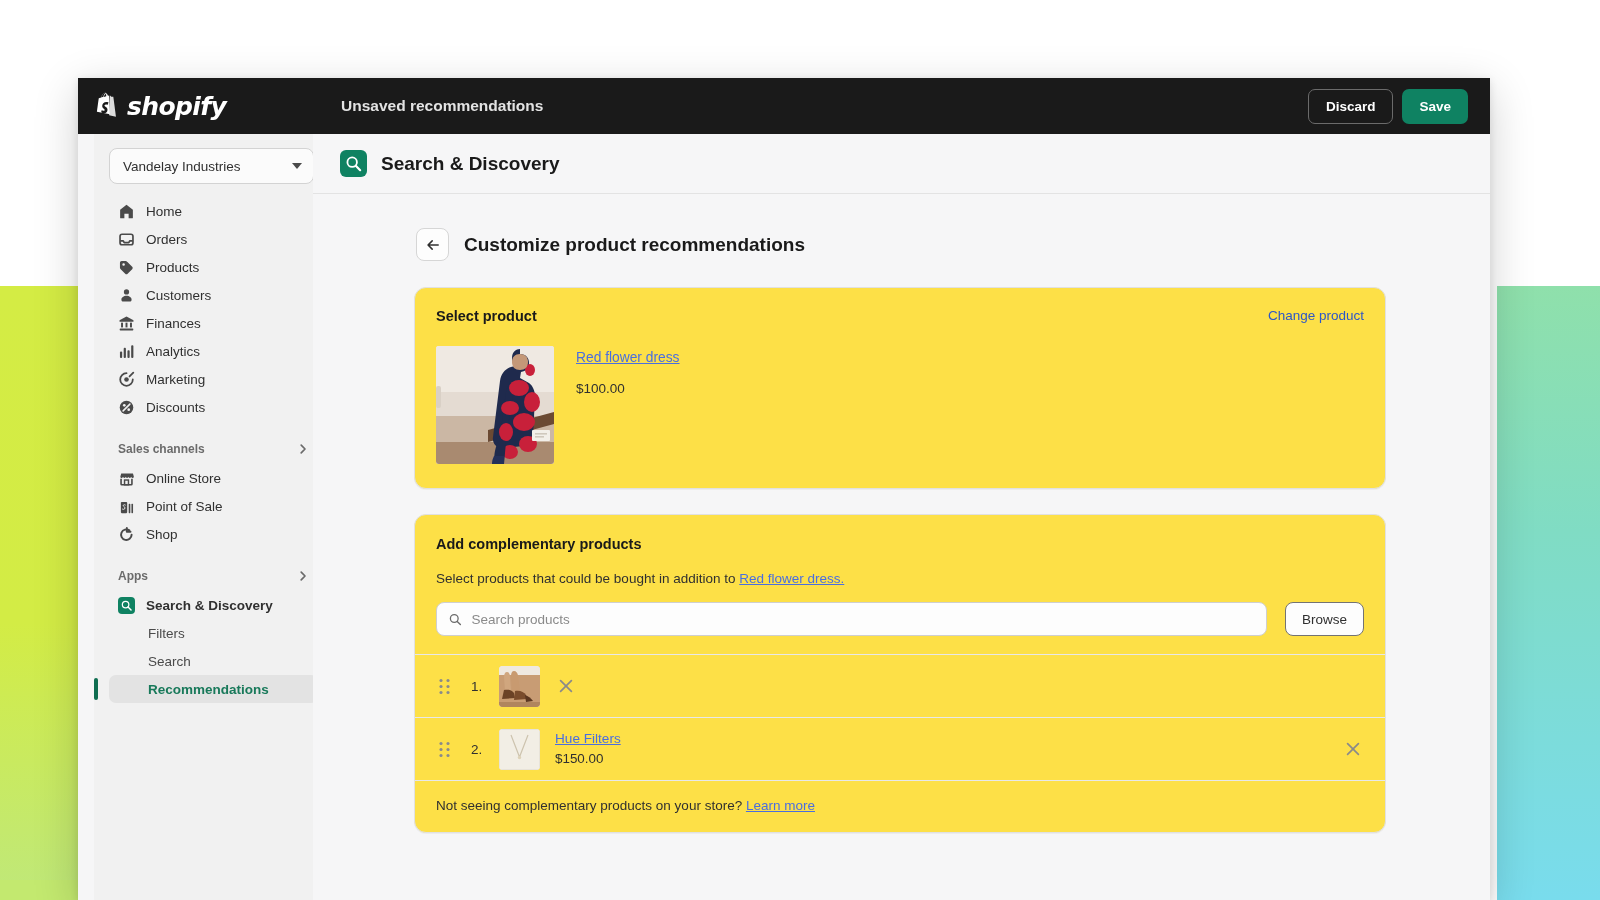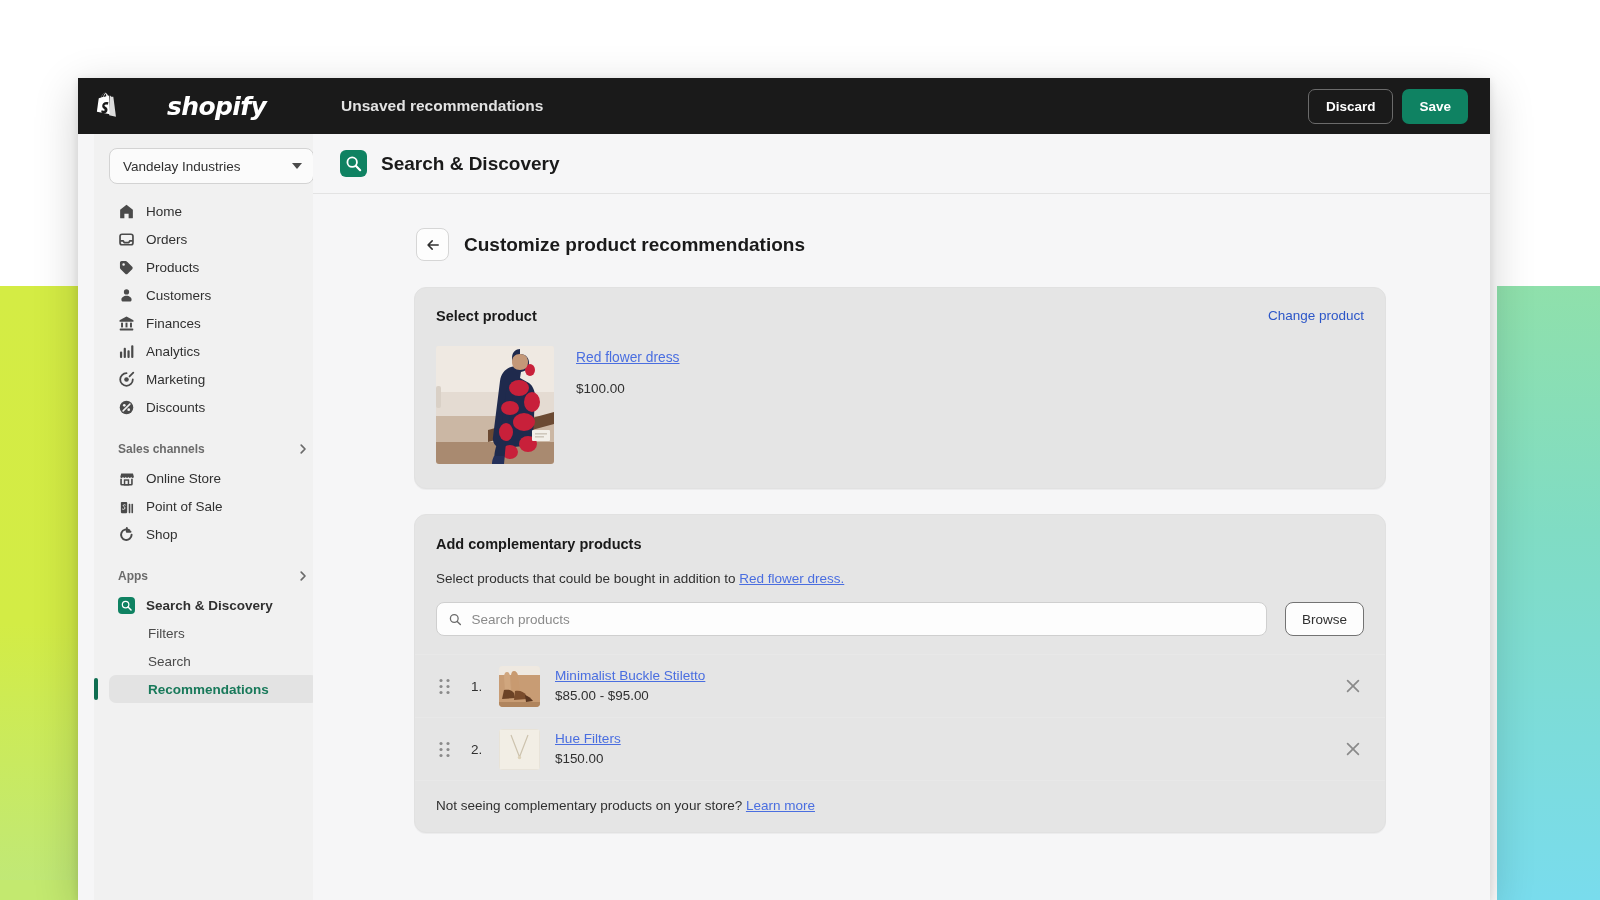--- a/index.html
+++ b/index.html
@@ -45,21 +45,20 @@
   }
   .logo-wrap {
     display: flex; align-items: center; gap: 7px;
     margin-left: 17px; width: 218px;
   }
   .logo-bag { width: 25px; height: 28px; flex: 0 0 auto; }
   .logo-text {
     color: #ffffff; font-size: 25px; font-weight: 700;
     font-style: italic; letter-spacing: -0.6px;
     font-family: "DejaVu Sans", sans-serif;
-    margin-left: 40px;
   }
   #save-bar-title {
     color: #e3e3e3; font-size: 15.5px; font-weight: 600;
     margin-left: 28px;
   }
   #topbar-actions {
     position: absolute; right: 22px; top: 0; height: 56px;
     display: flex; align-items: center; gap: 9px;
   }
   .btn-discard {
@@ -159,21 +158,21 @@
   }
   .back-btn {
     width: 33px; height: 33px; border: 1px solid #d6d6d6;
     border-radius: 8px; background: #fdfdfd; cursor: pointer;
     display: flex; align-items: center; justify-content: center;
   }
   #page-title { font-size: 19px; font-weight: 700; color: #1a1a1a; }
 
   .card {
     margin-left: 101px; width: 972px;
-    background: #e5e5e5; border-radius: 12px;
+    background: #fde047; border-radius: 12px;
     border: 1px solid #e1e1e1;
     box-shadow: 0 1px 0 rgba(0,0,0,.04);
   }
   .card-pad { padding: 20px 21px 20px 21px; }
   .card-row-head {
     display: flex; align-items: flex-start; justify-content: space-between;
   }
   .card-title { font-size: 14.5px; font-weight: 700; color: #1a1a1a; }
   .link { color: #2c56c8; font-size: 13.5px; cursor: pointer; }
   .link-u { color: #4a6ee0; text-decoration: underline; cursor: pointer; }
@@ -512,24 +511,20 @@
                 <rect y="0" width="41" height="9" fill="#efe9e1"></rect>
                 <rect y="9" width="41" height="32" fill="#c89c74"></rect>
                 <path d="M8 6c2 0 3 2 3 5l1 14c0 3-1 5-3 5s-3-2-3-5l-1-14c0-3 1-5 3-5z" fill="#d0a67e"></path>
                 <path d="M15 5c2 0 4 2 4 5l2 15c0 3-2 5-4 5s-4-2-4-5l-1-15c0-3 1-5 3-5z" fill="#c89a70"></path>
                 <path d="M5 24c4-1 8 0 10 3l1 5-13 1z" fill="#6b4226"></path>
                 <path d="M16 25c5-1 9 1 11 4l1 4-13 1z" fill="#7a4c2c"></path>
                 <path d="M26 29c3 1 6 3 8 6l-7 1z" fill="#5a3620"></path>
                 <rect y="36" width="41" height="5" fill="#b0855e"></rect>
               </svg>
             </span>
-            <span class="prow-info">
-              <span class="prow-title">Minimalist Buckle Stiletto</span>
-              <span class="prow-price">$85.00 - $95.00</span>
-            </span>
             <span class="close-x">
               <svg width="14" height="14" viewBox="0 0 14 14">
                 <path d="M1.6 1.6 12.4 12.4M12.4 1.6 1.6 12.4" stroke="#8a8a8a" stroke-width="1.7" stroke-linecap="round"></path>
               </svg>
             </span>
           </div>
 
           <div class="prow">
             <span class="drag">
               <svg width="11" height="17" viewBox="0 0 11 17">

